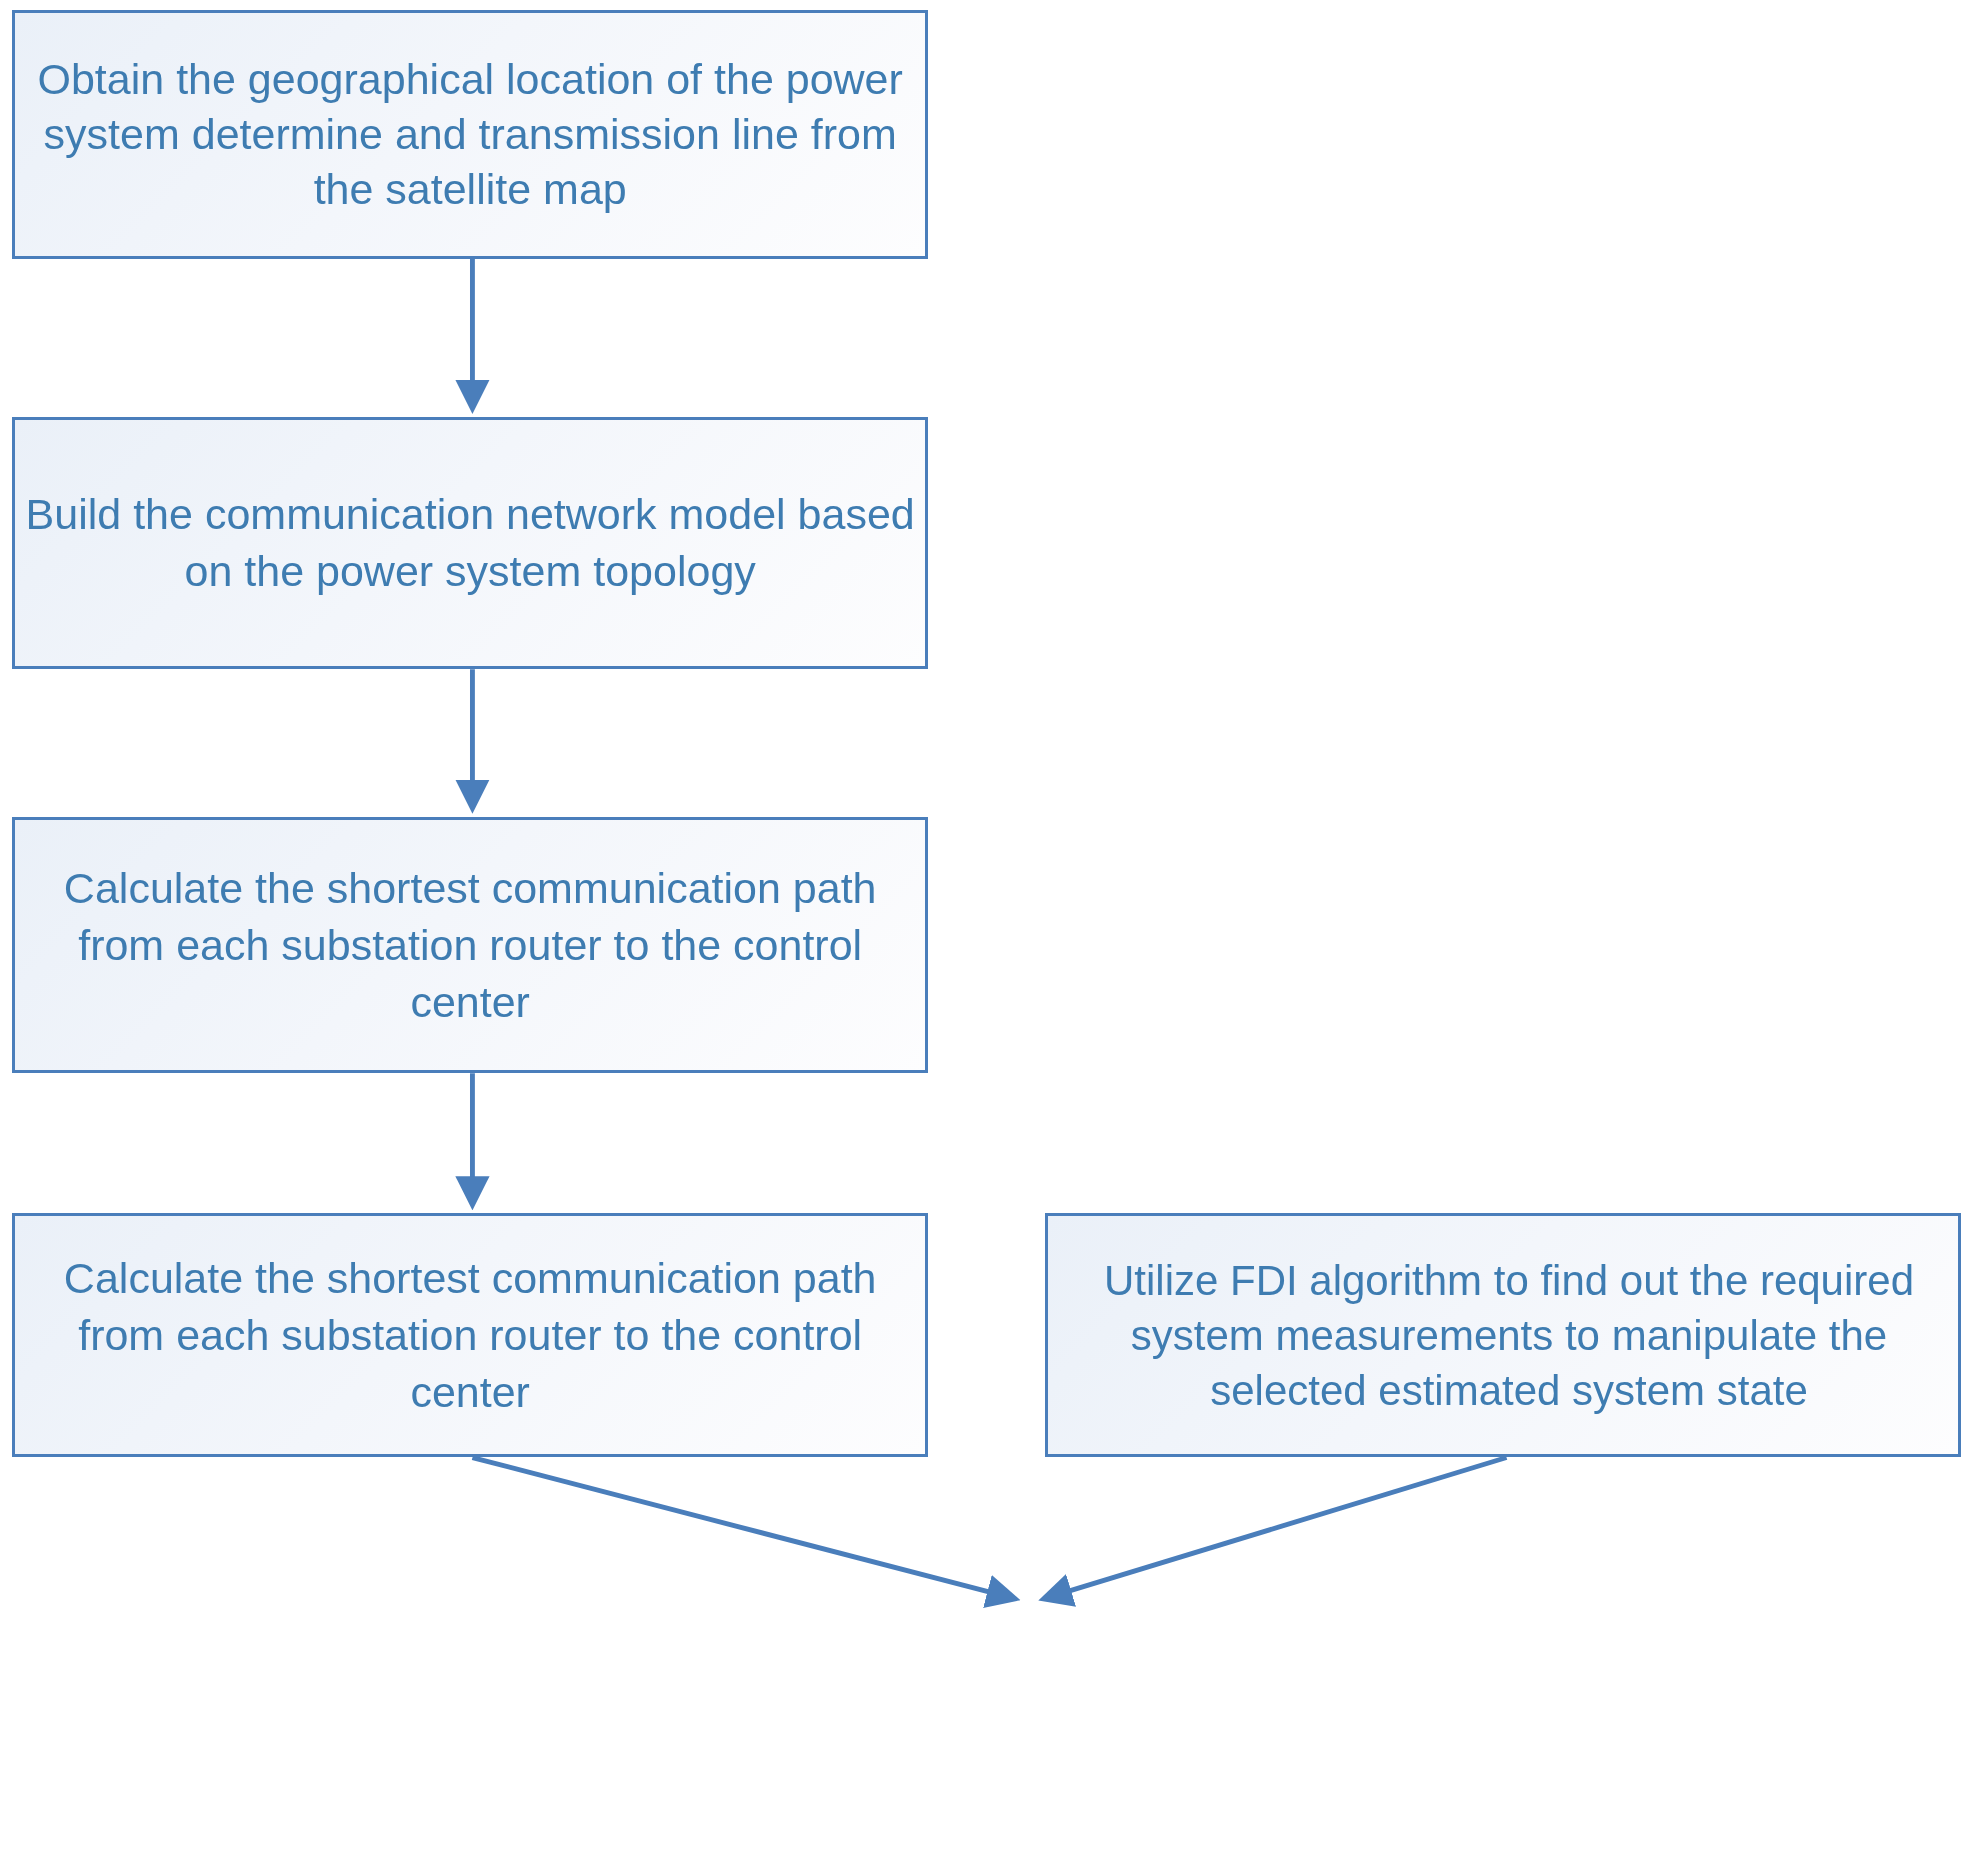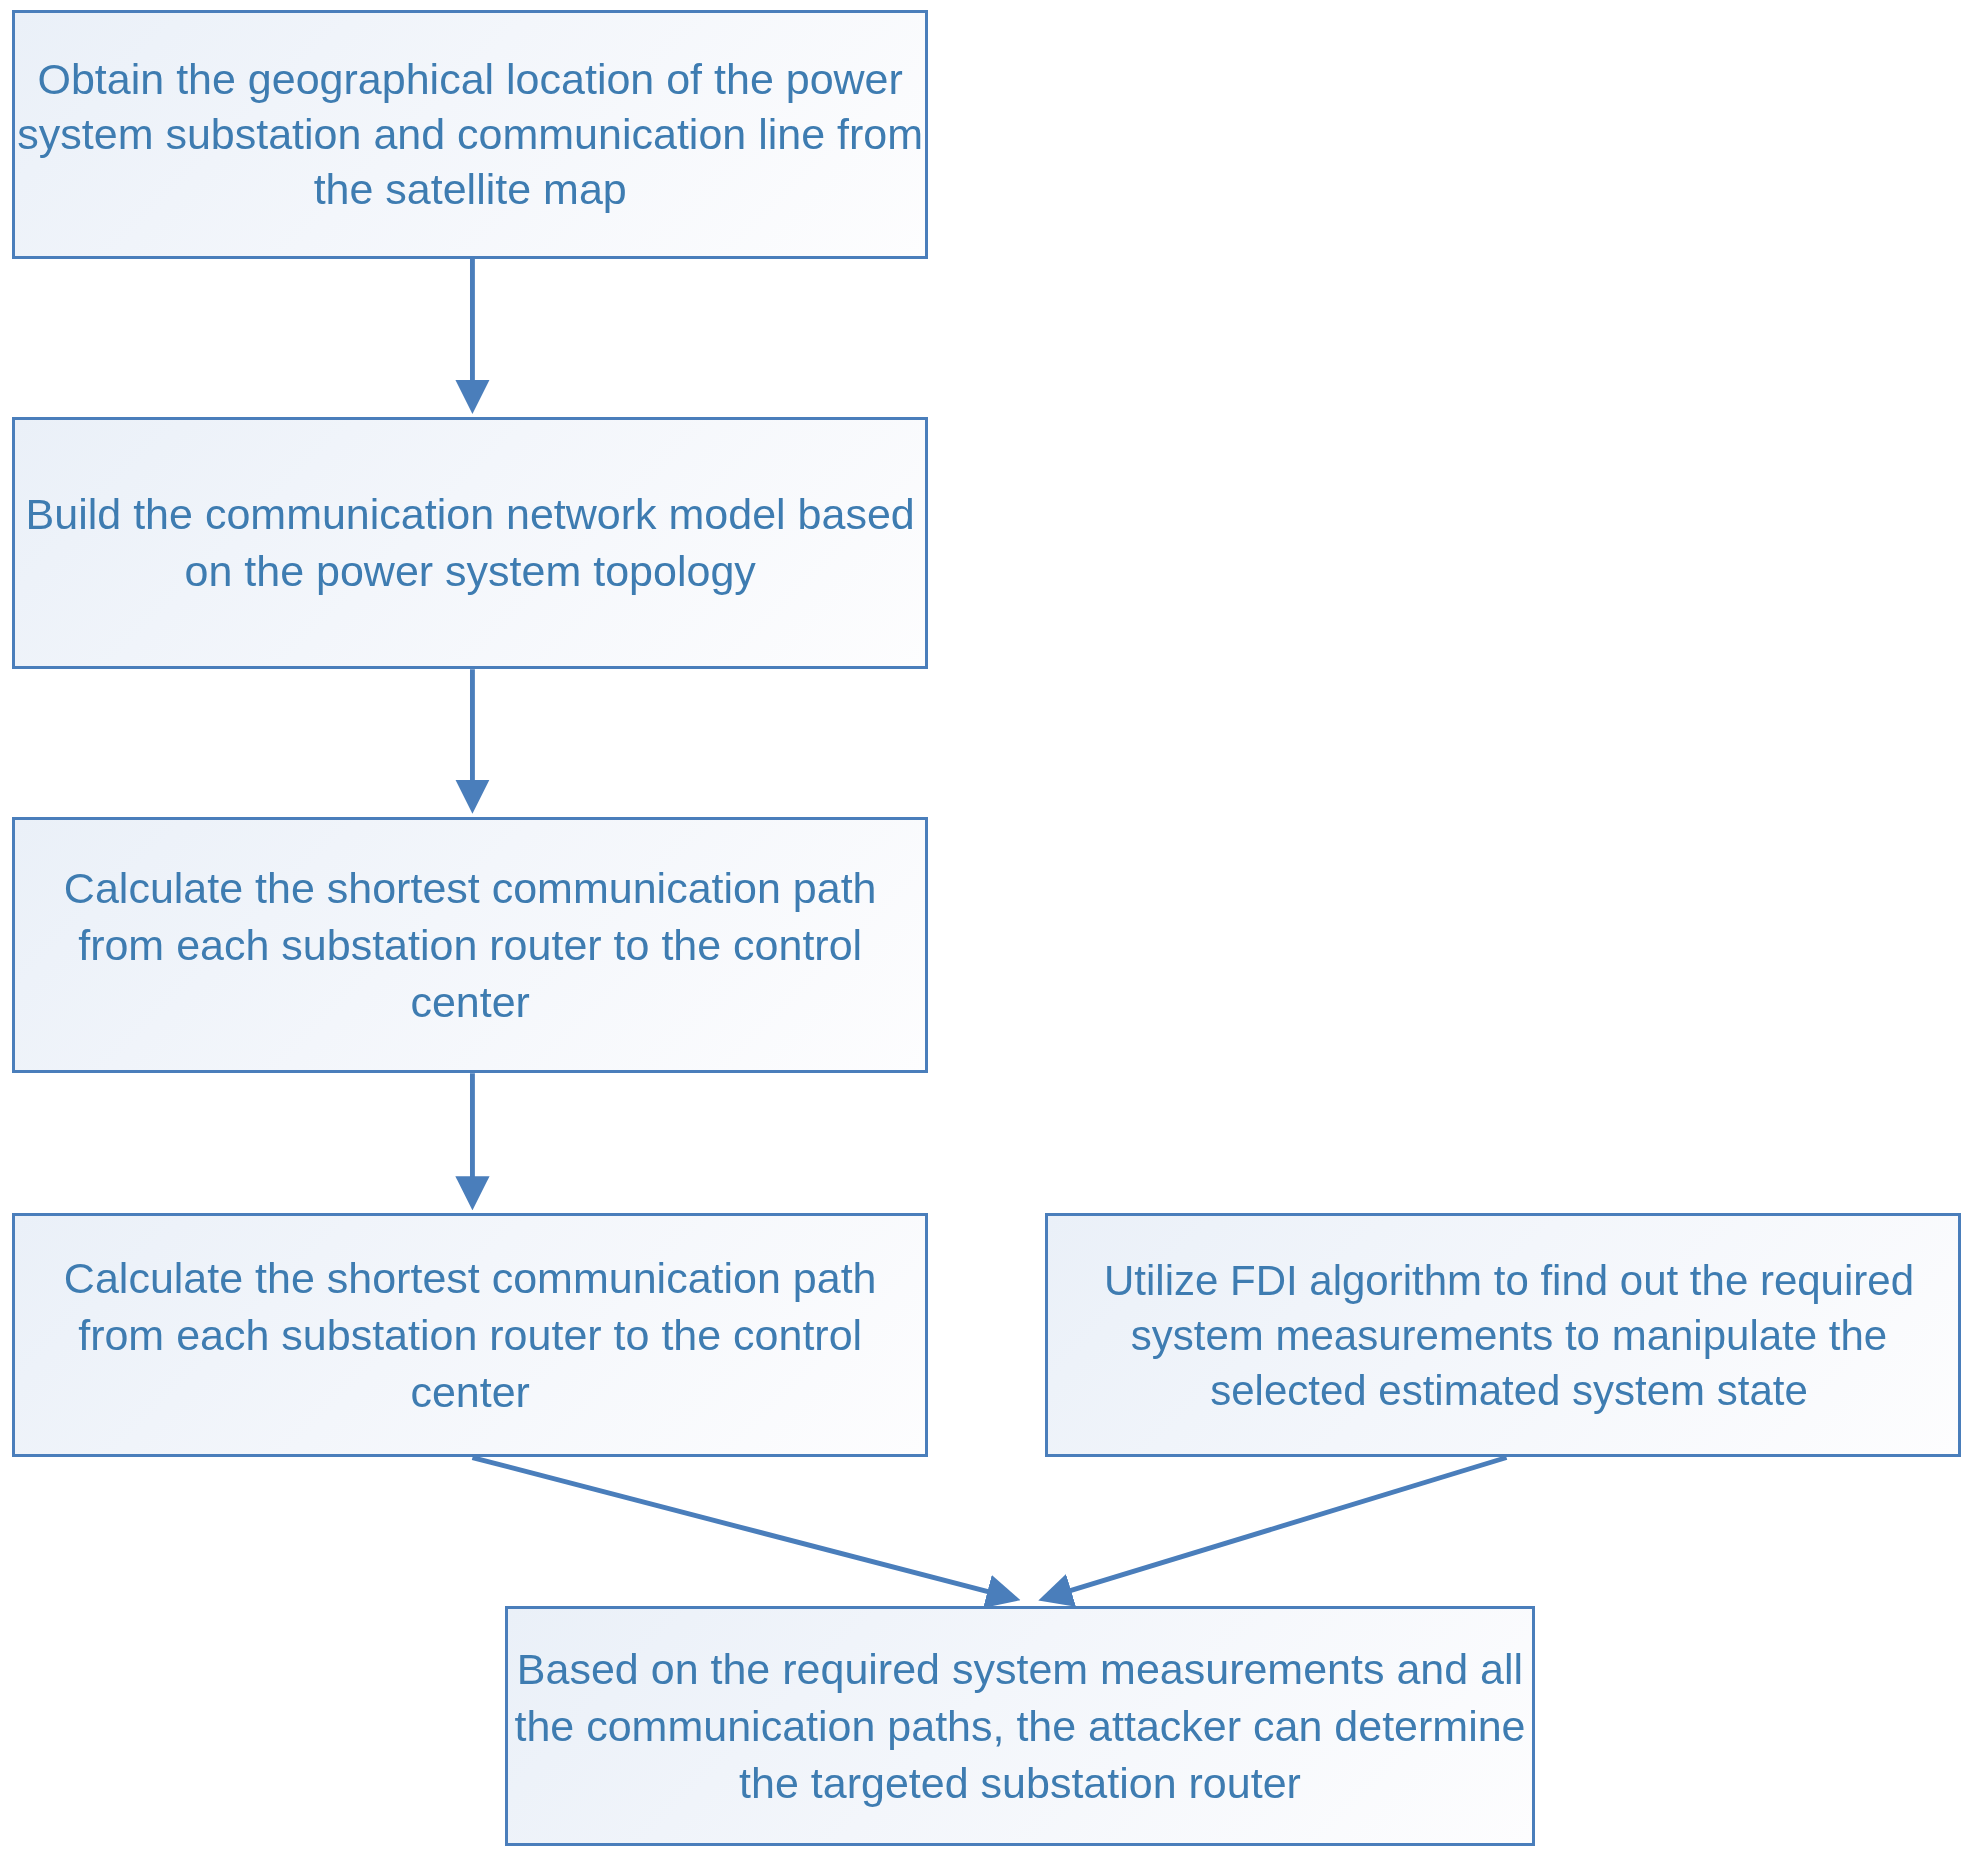--- a/index.html
+++ b/index.html
@@ -85,37 +85,34 @@
     <g>
       <line x1="580" y1="1790" x2="1245" y2="1963" stroke="#4a7ebb" stroke-width="6" marker-end="url(#arrowhead)"></line>
     </g>
 
     <g>
       <line x1="1850" y1="1790" x2="1283" y2="1963" stroke="#4a7ebb" stroke-width="6" marker-end="url(#arrowhead)"></line>
     </g>
   </svg>
 
   <div class="flow-box" id="box-satellite">
-    <span class="box-text">Obtain the geographical location of the power system substation and communication line from the satellite map</span>
+    <span class="box-text">Obtain the geographical location of the power system determine and transmission line from the satellite map</span>
   </div>
 
   <div class="flow-box" id="box-network-model">
     <span class="box-text">Build the communication network model based on the power system topology</span>
   </div>
 
   <div class="flow-box" id="box-shortest-path-1">
     <span class="box-text">Calculate the shortest communication path from each substation router to the control center</span>
   </div>
 
   <div class="flow-box" id="box-shortest-path-2">
     <span class="box-text">Calculate the shortest communication path from each substation router to the control center</span>
   </div>
 
   <div class="flow-box" id="box-fdi">
     <span class="box-text">Utilize FDI algorithm to find out the required system measurements to manipulate the selected estimated system state</span>
   </div>
 
-  <div class="flow-box" id="box-target-router">
-    <span class="box-text">Based on the required system measurements and all the communication paths, the attacker can determine the targeted substation router</span>
-  </div>
 
 </div>
 
 
 </body></html>

